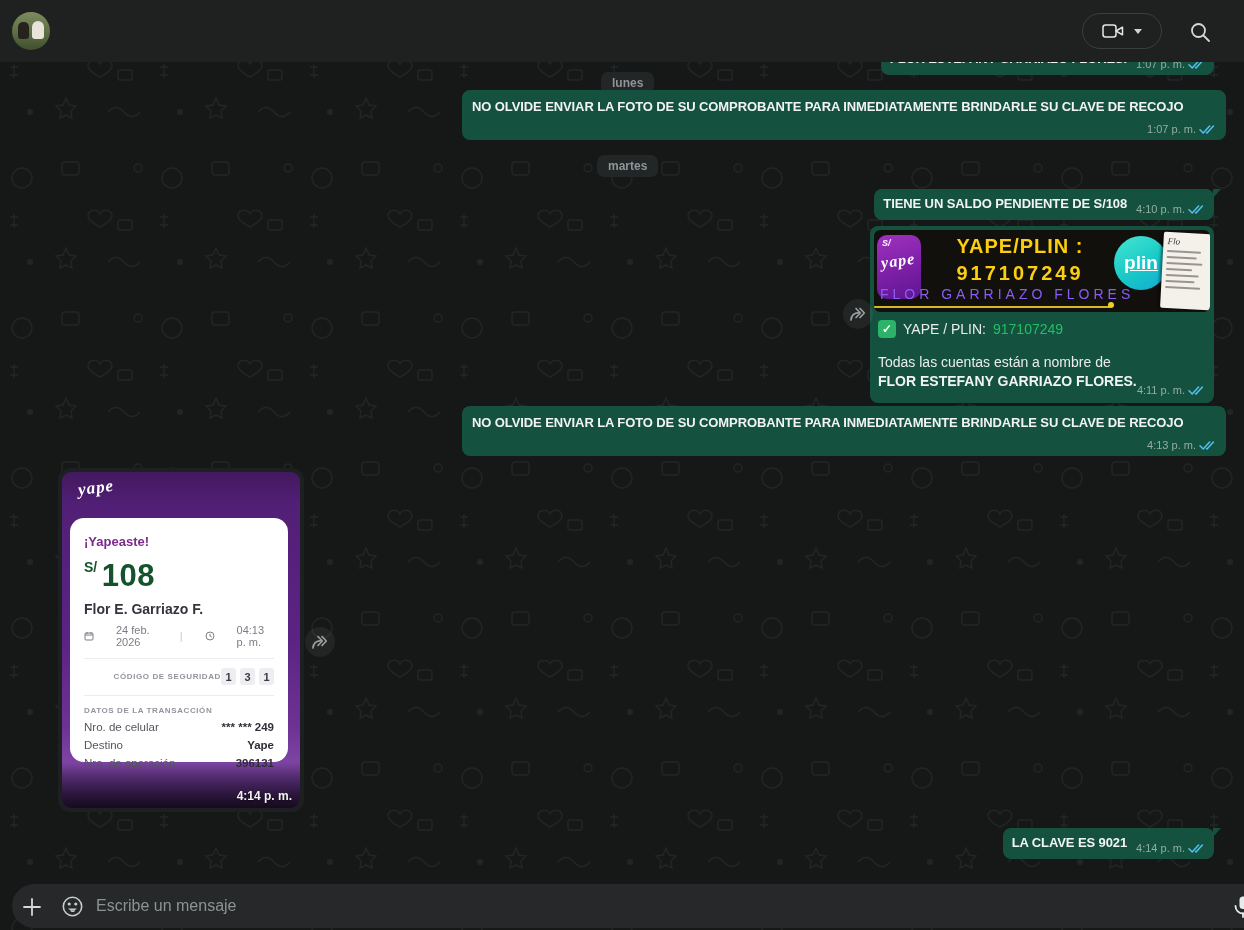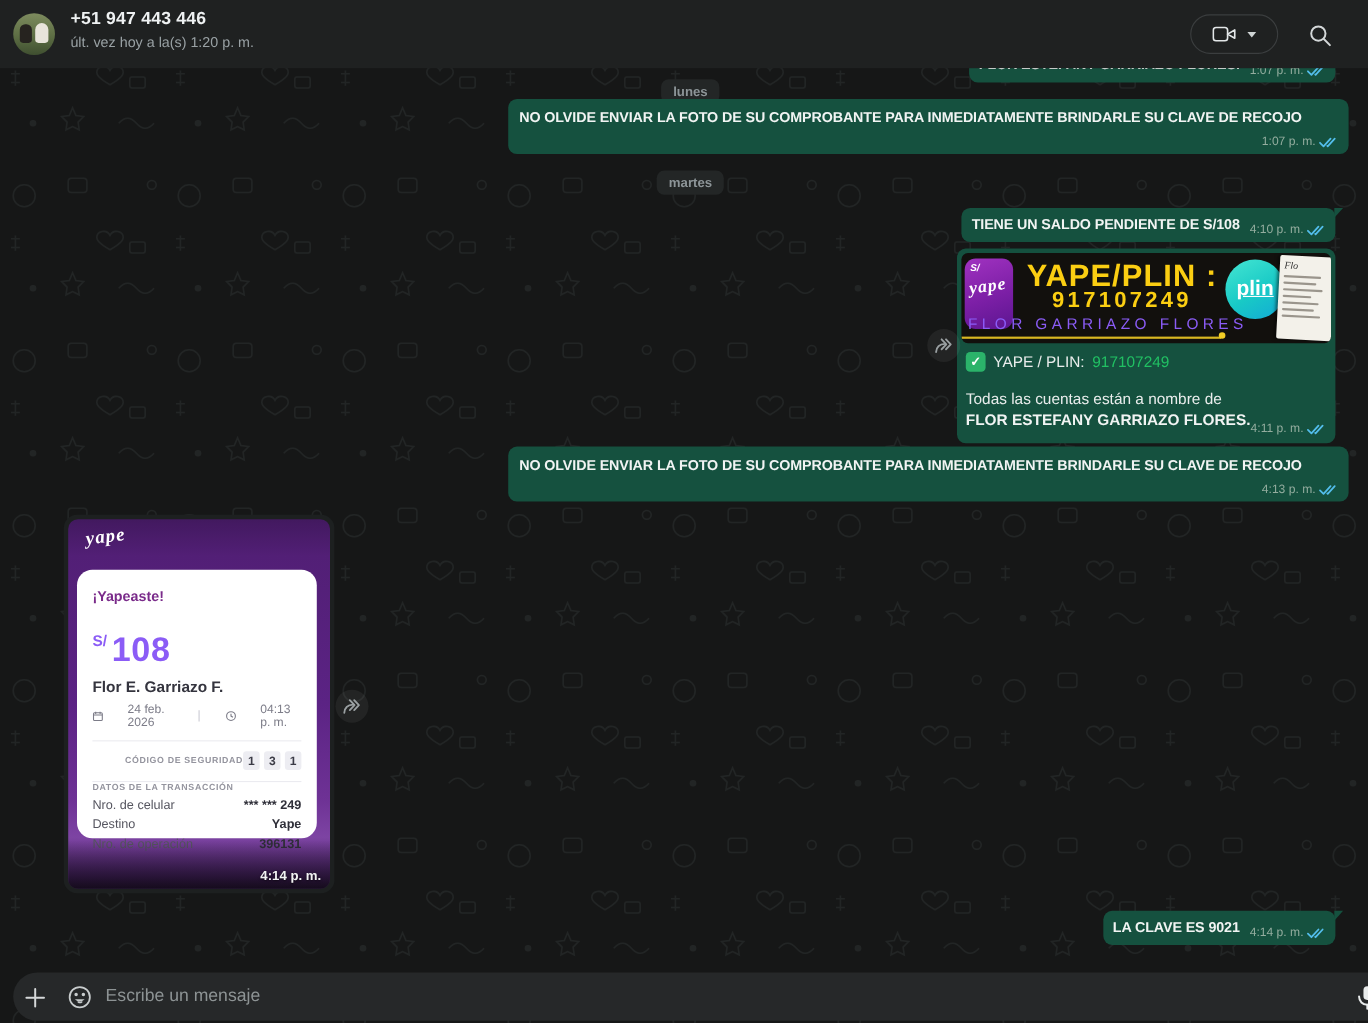--- a/index.html
+++ b/index.html
@@ -43,21 +43,21 @@
 
   
   .banner-msg { width:344px; padding:4px; top:226px; right:30px; }
   .banner { position:relative; width:336px; height:82px; border-radius:6px; background:#12100d; overflow:hidden; }
   .yape-sq { position:absolute; left:3px; top:5px; width:44px; height:64px; border-radius:10px;
              background:linear-gradient(160deg,#a032c0 0%,#7c1fa6 55%,#5c1691 100%); }
   .yape-sq .sm { position:absolute; left:5px; top:3px; color:#fff; font-size:9px; font-style:italic; font-weight:bold; }
   .yape-script { position:absolute; left:4px; top:17px; color:#fff; font-size:16px; font-weight:bold; font-style:italic;
                  font-family:"Liberation Serif", serif; transform:rotate(-8deg); letter-spacing:1px; }
   .banner-title { position:absolute; left:56px; top:5px; width:180px; text-align:center; color:#fbce12;
-                  font-size:28px; font-weight:bold; letter-spacing:1px; }
+                  font-size:20px; font-weight:bold; letter-spacing:1px; }
   .banner-number { position:absolute; left:56px; top:32px; width:180px; text-align:center; color:#fbce12;
                    font-size:20px; font-weight:bold; letter-spacing:3px; }
   .plin-circle { position:absolute; left:240px; top:6px; width:54px; height:54px; border-radius:50%;
                  background:linear-gradient(150deg,#45e6d2 0%,#18c9c6 55%,#13a9d6 100%);
                  display:flex; align-items:center; justify-content:center; color:#fff; font-size:19px; font-weight:bold;text-decoration:underline; }
   .banner-holder { position:absolute; left:6px; top:56px; color:#8b5cf6; font-size:14px; letter-spacing:4px; white-space:nowrap; }
   .banner-underline { position:absolute; left:0; top:76px; width:236px; height:2px; background:#d9b722; }
   .banner-dot { position:absolute; left:234px; top:72px; width:6px; height:6px; border-radius:50%; background:#f2cd25; }
   .paper { position:absolute; left:288px; top:3px; width:50px; height:76px; background:#f3f1ea; border-radius:2px;
            transform:rotate(3deg); box-shadow:-2px 0 3px rgba(0,0,0,.5); padding:4px 4px; }
@@ -80,33 +80,33 @@
   
   .receipt-msg { left:58px; top:468px; padding:4px; border-radius:12px; }
   .receipt { position:relative; width:238px; height:336px; border-radius:9px; overflow:hidden;
              background:linear-gradient(180deg,#42195f 0%,#521f76 10%,#5b2384 50%,#6e3295 76%,#7d44a3 86%,#4a2368 97%,#341a49 100%); }
   .receipt-shade { position:absolute; left:0; bottom:0; width:100%; height:44px;
                    background:linear-gradient(180deg, rgba(20,10,25,0) 0%, rgba(10,6,12,0.72) 100%); }
   .r-logo { position:absolute; left:16px; top:6px; color:#fff; font-size:17px; font-weight:bold; font-style:italic;
             font-family:"Liberation Serif", serif; transform:rotate(-7deg); letter-spacing:1px; }
   .card { position:absolute; left:8px; top:46px; width:218px; height:244px; background:#ffffff; border-radius:14px; padding:16px 14px 0 14px; }
   .r-title { color:#7a2b8a; font-size:13px; font-weight:bold; }
-  .r-amount { margin-top:24px; color:#8b5cf6; }
+  .r-amount { margin-top:9px; color:#14532d; }
   .r-amount .cur { font-size:14px; font-weight:bold; vertical-align:14px; }
   .r-amount .amt { font-size:31px; font-weight:bold; letter-spacing:.5px; }
   .r-name { margin-top:7px; font-size:14px; font-weight:bold; color:#34343e; }
   .r-date { margin-top:7px; display:flex; align-items:center; gap:22px; font-size:11px; color:#7c7c88; }
   .r-date .sep { color:#c9c9d2; }
   .r-hr { height:1px; background:#ebebf0; margin-top:10px; }
   .r-caps { font-size:8px; font-weight:bold; letter-spacing:.6px; color:#94949e; }
   .r-sec { margin-top:9px; display:flex; align-items:center; justify-content:flex-end; }
   .digits { display:flex; gap:4px; }
   .digit { width:15px; height:17px; background:#ededf2; border-radius:3px; display:flex; align-items:center; justify-content:center;
            font-size:11px; font-weight:bold; color:#3b3b46; }
-  .r-tx { }
+  .r-tx { margin-top:10px; }
   .r-row { margin-top:6px; display:flex; justify-content:space-between; font-size:11.5px; }
   .r-row .lab { color:#55555f; }
   .r-row .val { color:#2f2f39; font-weight:bold; }
   .r-time { position:absolute; right:8px; bottom:5px; color:#f2f3f3; font-size:12px; font-weight:bold; text-shadow:0 1px 2px rgba(0,0,0,.6); }
 
   
   .composer { position:absolute; left:12px; top:884px; width:1256px; height:44px; border-radius:22px; background:#262829; z-index:10; }
   .plus-btn { position:absolute; left:20px; top:895px; width:24px; height:24px; z-index:11; cursor:pointer; }
   .emoji-btn { position:absolute; left:60px; top:894px; width:25px; height:25px; z-index:11; cursor:pointer; }
   .msg-input { position:absolute; left:96px; top:884px; width:1080px; height:44px; background:transparent; border:none; outline:none;
@@ -137,24 +137,20 @@
         </g>
       </pattern>
     </defs>
     <rect x="0" y="0" width="1244" height="930" fill="url(#doodle)"></rect>
   </svg>
 
   <div class="header">
     <div class="avatar">
       <div class="dog-dark"></div>
       <div class="dog-light"></div>
-    </div>
-    <div class="contact-block">
-      <div class="contact-name">+51 947 443 446</div>
-      <div class="contact-status">últ. vez hoy a la(s) 1:20 p. m.</div>
     </div>
     <div class="video-pill">
       <span>
         <svg width="22" height="16" viewBox="0 0 22 16">
             <g stroke="#e3e7e8" stroke-width="1.5" fill="none" stroke-linejoin="round">
           <rect x="1" y="2" width="13" height="12" rx="2.5"></rect>
               <path d="M14 8 l6.5 -3.8 v7.6 z"></path>
             </g>
           </svg>
       </span>

